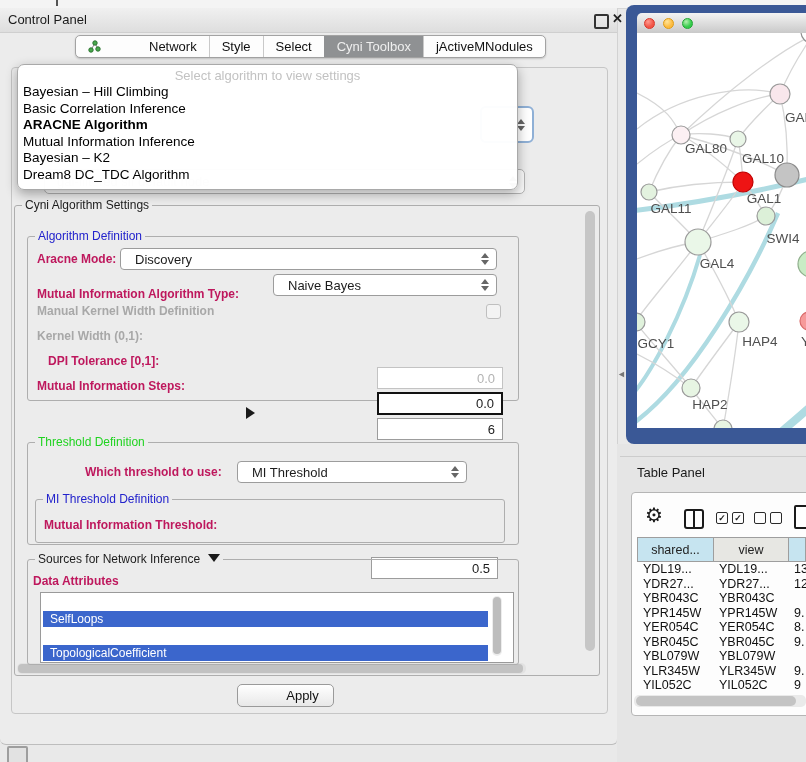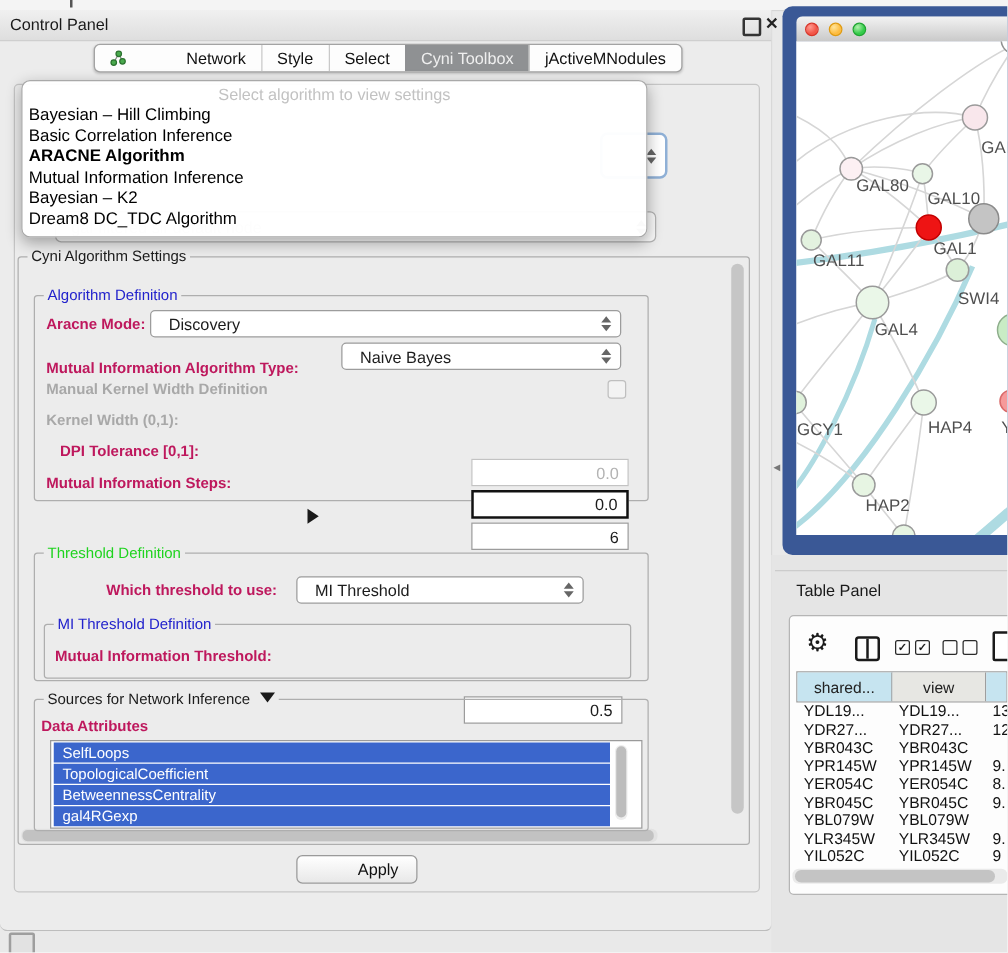--- a/index.html
+++ b/index.html
@@ -55,21 +55,21 @@
   .spin:after{content:"";display:block;margin:0 auto;width:0;height:0;
               border-left:4px solid transparent;border-right:4px solid transparent;border-top:5px solid #666;}
   .checkbox{position:absolute;width:13px;height:13px;border:1px solid #bfbfbf;border-radius:3px;background:#f3f3f3;}
   .arrow-right{display:inline-block;width:0;height:0;border-top:6px solid transparent;border-bottom:6px solid transparent;
                border-left:9px solid #1a1a1a;}
   .arrow-down{display:inline-block;width:0;height:0;border-left:6px solid transparent;border-right:6px solid transparent;
               border-top:8px solid #1a1a1a;}
   
   .attrlist{position:absolute;left:40px;top:584px;width:472px;height:69px;background:#fff;border:1px solid #9a9a9a;overflow:hidden;}
   .attr-item{height:16px;line-height:16px;font-size:12px;color:#fff;background:#3b66cc;padding-left:7px;
-             width:445px;box-sizing:border-box;margin-left:2px;margin-top:1px;}
+             width:445px;box-sizing:border-box;margin-left:2px;margin-top:18px;}
   .list-vscroll{position:absolute;left:451px;top:3px;width:10px;height:60px;background:#ededed;border-radius:5px;}
   .list-vscroll .thumb{position:absolute;left:1px;top:1px;width:8px;height:57px;background:#bdbdbd;border-radius:4px;}
   
   .vscroll{position:absolute;left:584px;top:201px;width:12px;height:452px;}
   .vscroll .thumb{position:absolute;left:1px;top:2px;width:10px;height:440px;background:#c6c6c6;border-radius:5px;}
   .hscroll{position:absolute;left:17px;top:655px;width:509px;height:11px;background:#e2e2e2;border-radius:5px;}
   .hscroll .thumb{position:absolute;left:1px;top:1px;width:505px;height:9px;background:#c2c2c2;border-radius:4px;}
   
   .btn{position:absolute;background:linear-gradient(#ffffff,#e8e8e8);border:1px solid #9a9a9a;border-radius:5px;
        font-size:13px;display:flex;align-items:center;justify-content:center;color:#111;}

